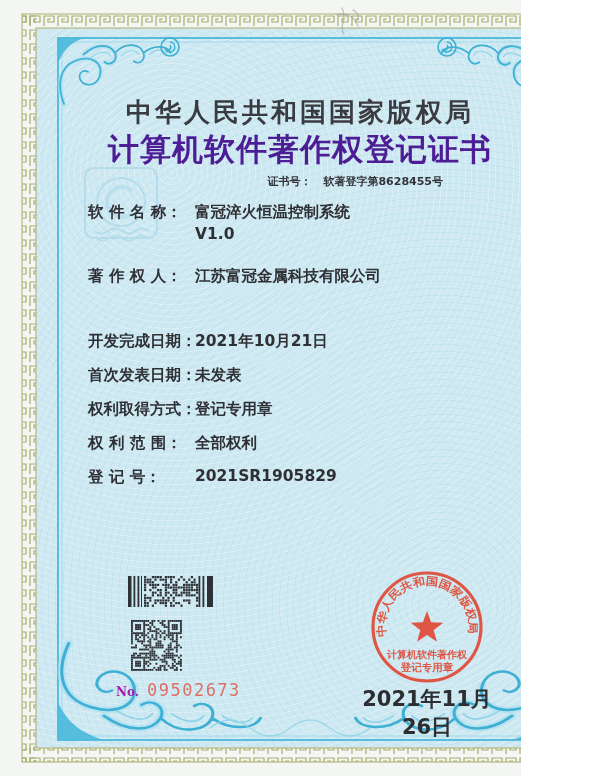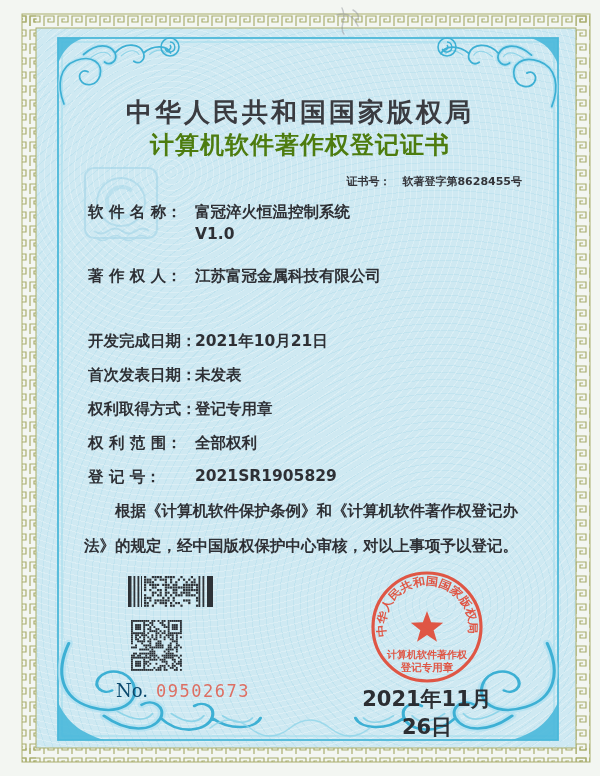--- a/index.html
+++ b/index.html
@@ -1,43 +1,43 @@
 <!DOCTYPE html>
 <html><head>
 <meta charset="utf-8">
 <style>
   html,body{margin:0;padding:0;}
-  .page{position:relative;width:600px;height:776px;background:#f3f6f2;overflow:hidden;
+  .page{position:relative;width:521px;height:776px;background:#f3f6f2;overflow:hidden;
         font-family:"DejaVu Sans","Liberation Sans",sans-serif;color:#2f3136;}
   .field-bg{position:absolute;left:36px;top:28px;width:540px;height:720px;
         background-color:#cfe9f2;
         background-image:
           repeating-radial-gradient(circle at 25% 20%, rgba(255,255,255,.25) 0 1px, rgba(255,255,255,0) 1px 6px),
           repeating-radial-gradient(circle at 75% 80%, rgba(140,205,226,.20) 0 1px, rgba(140,205,226,0) 1px 7px);}
   .deco{position:absolute;left:0;top:0;}
   .sw-halo{stroke:#aadff0;stroke-width:6;fill:none;opacity:.65;stroke-linecap:round;}
   .sw-main{stroke:#3db0d4;stroke-width:2.3;fill:none;stroke-linecap:round;}
   .sw-thin{stroke:#8fd4e8;stroke-width:1.5;fill:none;stroke-linecap:round;}
   .corner-fill{fill:#49b8da;opacity:.9;}
   .authority{position:absolute;top:95px;left:0;width:600px;text-align:center;
         font-family:"DejaVu Serif","Liberation Serif",serif;
         font-size:26px;font-weight:700;letter-spacing:3px;color:#3a3b40;}
   .cert-title{position:absolute;top:129px;left:0;width:600px;text-align:center;
         font-family:"DejaVu Serif","Liberation Serif",serif;
-        font-size:24px;font-weight:700;letter-spacing:1px;color:#4d7c0f;}
+        font-size:31px;font-weight:700;letter-spacing:1px;color:#4c1d95;}
   .certno{position:absolute;top:174px;right:78px;font-size:11px;font-weight:700;color:#34353a;white-space:nowrap;}
   .certno .gap{display:inline-block;width:12px;}
   .row{position:absolute;left:88px;height:22px;font-size:15.5px;font-weight:700;color:#2e3035;}
   .row .lab{position:absolute;left:0;top:0;white-space:nowrap;}
   .row .val{position:absolute;left:107px;top:0;white-space:nowrap;}
   .row .val2{position:absolute;left:107px;top:23px;white-space:nowrap;}
   .statement{position:absolute;left:84px;top:494px;width:434px;font-size:15.5px;font-weight:700;
         line-height:35px;text-indent:2em;text-align:justify;color:#2e3035;}
   .serial{position:absolute;left:116px;top:680px;white-space:nowrap;}
-  .serial .prefix{font-family:"DejaVu Serif","Liberation Serif",serif;font-size:18px;font-weight:400;color:#0c4a6e;}
+  .serial .prefix{font-family:"DejaVu Serif","Liberation Serif",serif;font-size:12px;font-weight:700;color:#a21caf;}
   .serial .num{font-family:"DejaVu Sans Mono","Liberation Mono",monospace;font-size:17px;
         color:#dd6f63;letter-spacing:1.5px;margin-left:8px;margin-top:21px;}
   .issue-date{position:absolute;left:362px;top:685px;width:130px;text-align:center;
         font-size:21px;font-weight:700;color:#2c2e32;}
   .seal-box{position:absolute;left:369px;top:569px;width:116px;height:116px;opacity:.93;}
   .seal-ring-text{font-size:11px;font-weight:700;fill:#e14b38;}
   .seal-line{font-size:10px;font-weight:700;fill:#e14b38;text-anchor:middle;}
   .wm{position:absolute;left:82px;top:165px;opacity:.55;}
   .barcode-box{position:absolute;left:128px;top:576px;}
   .qr-box{position:absolute;left:131px;top:620px;}
@@ -135,21 +135,20 @@
   </div>
   <div class="row" style="top:433px">
     <span class="lab">权 利 范 围：</span>
     <span class="val">全部权利</span>
   </div>
   <div class="row" style="top:467px">
     <span class="lab">登  记  号：</span>
     <span class="val">2021SR1905829</span>
   </div>
 
-  <div class="statement">根据《计算机软件保护条例》和《计算机软件著作权登记办法》的规定，经中国版权保护中心审核，对以上事项予以登记。</div>
 
   <svg id="barcode" class="barcode-box" width="86" height="31" viewBox="0 0 86 31">
       <rect x="0" y="0" width="3.5" height="31" fill="#2e3237"></rect>
       <rect x="5.5" y="0" width="1.8" height="31" fill="#2e3237"></rect>
       <rect x="9.5" y="0" width="1.8" height="31" fill="#2e3237"></rect>
       <rect x="13" y="0" width="1" height="31" fill="#2e3237"></rect>
       <rect x="70.5" y="0" width="1.8" height="31" fill="#2e3237"></rect>
       <rect x="74.5" y="0" width="1.8" height="31" fill="#2e3237"></rect>
       <rect x="79" y="0" width="6" height="31" fill="#2e3237"></rect>
       <rect x="16" y="0" width="2.2" height="2.2" fill="#2e3237"></rect>

